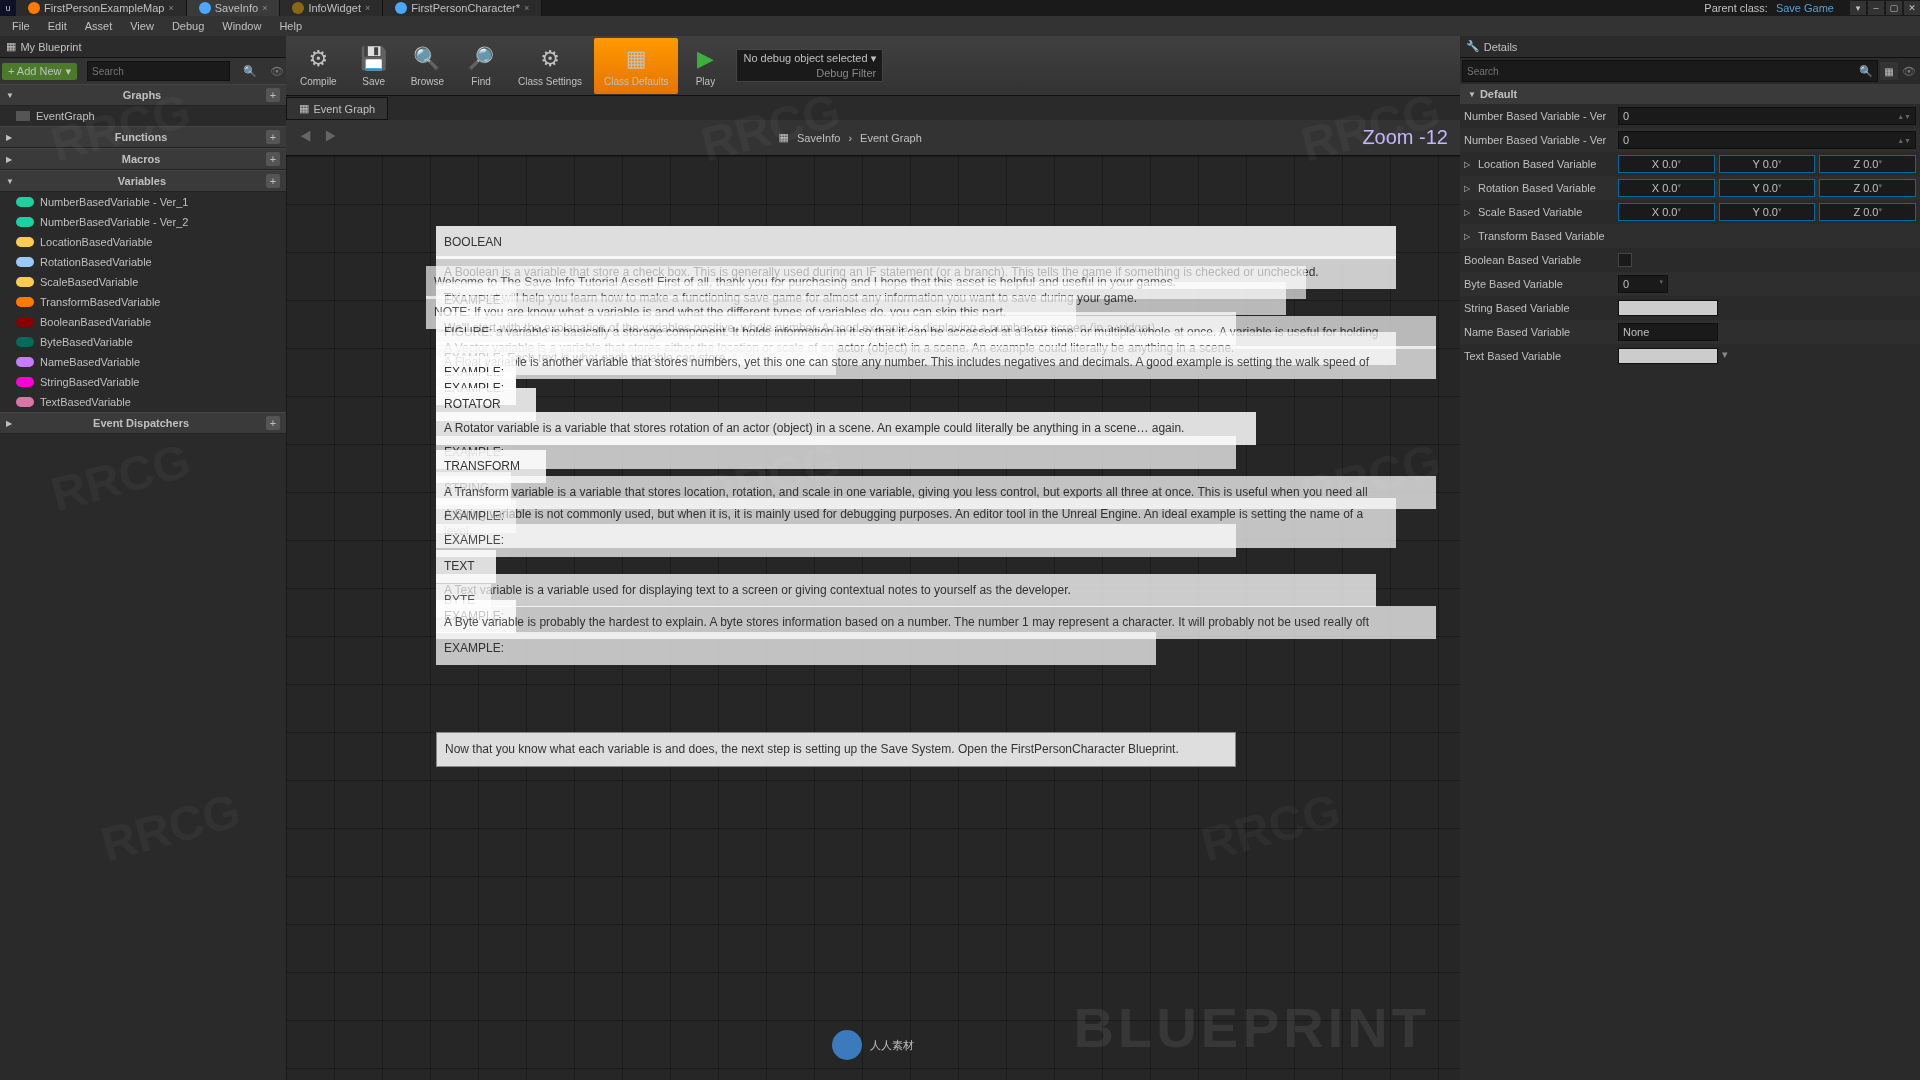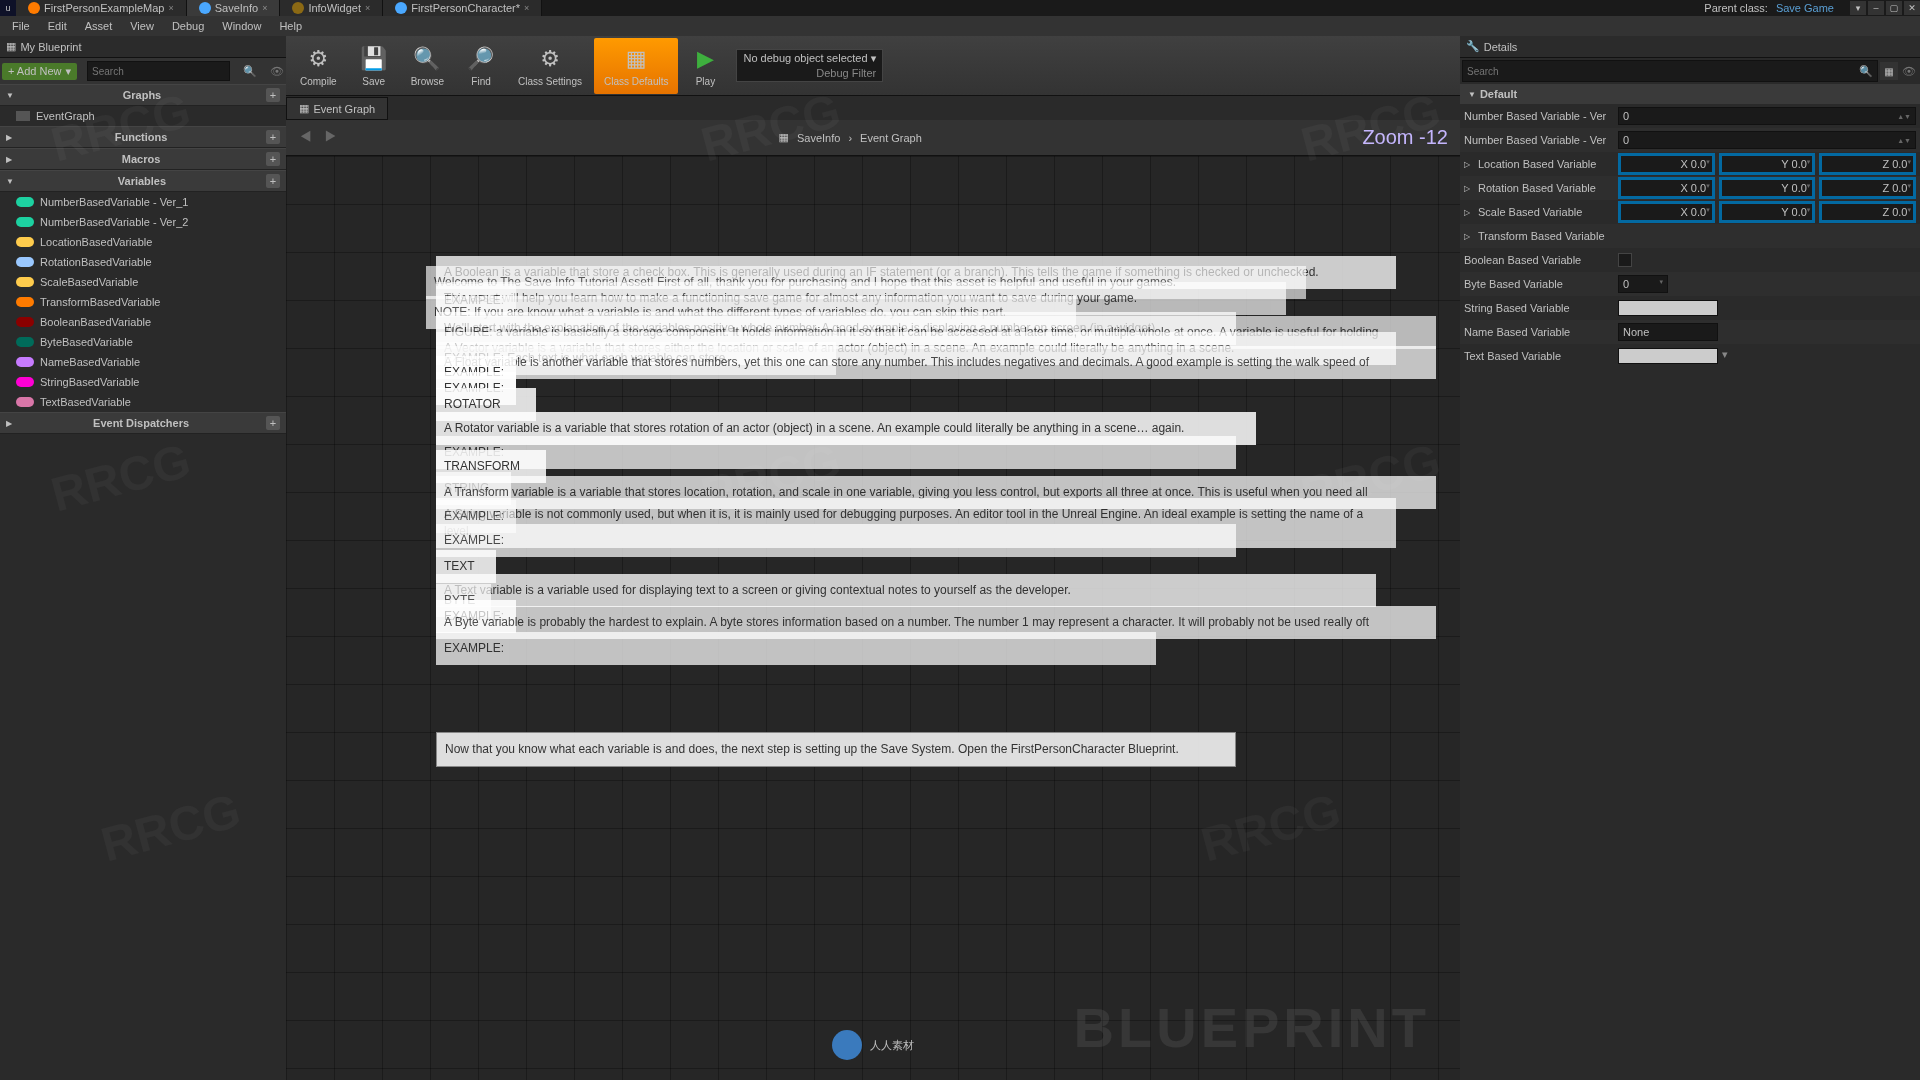--- a/index.html
+++ b/index.html
@@ -62,21 +62,21 @@
 .details-section{background:#3a3a3a;padding:4px 8px;font-weight:bold;display:flex;align-items:center;gap:4px;font-size:11px}
 .details-section::before{content:"▼";font-size:8px}
 .prop-row{display:flex;align-items:center;height:24px;padding:0 4px;gap:4px}
 .prop-row:nth-child(odd){background:#2e2e2e}
 .prop-label{width:150px;font-size:11px;color:#c0c0c0;overflow:hidden;white-space:nowrap;display:flex;align-items:center;gap:4px}
 .prop-expand{font-size:8px;cursor:pointer;width:10px}
 .prop-value{flex:1;display:flex;gap:4px}
 .num-input{background:#1a1a1a;border:1px solid #111;padding:2px 4px;color:#c0c0c0;width:100%;font-size:10px;display:flex;justify-content:space-between;align-items:center}
 .spinner{font-size:7px;color:#666}
 .vec-input{display:flex;gap:4px;flex:1}
-.vec-field{flex:1;background:#1a1a1a;border:3px solid #0369a1;padding:2px 2px;font-size:10px;display:flex;justify-content:flex-end}
+.vec-field{flex:1;background:#1a1a1a;border:1px solid #0369a1;padding:2px 16px;font-size:10px;display:flex;justify-content:center}
 .checkbox{width:14px;height:14px;background:#1a1a1a;border:1px solid #444}
 .combo{background:#1a1a1a;border:1px solid #111;padding:2px 4px;width:100px;font-size:10px;display:flex;justify-content:space-between}
 .text-field{background:#ccc;border:1px solid #111;width:100px;height:16px}
 .eye-icon{font-size:11px;color:#777}
 .circle-icon{width:12px;height:12px;border-radius:50%;display:inline-block}
 .ci-orange{background:#ff7b00}.ci-blue{background:#4aa8ff}.ci-brown{background:#8b6914}
 .logo-footer{position:absolute;bottom:20px;left:50%;transform:translateX(-50%);display:flex;align-items:center;gap:8px;font-size:24px;color:rgba(200,200,200,0.3)}
 </style>
 </head>
 <body>
@@ -283,20 +283,21 @@
       <div class="bc-center">
         <span>▦</span>
         <span class="bc-link">SaveInfo</span>
         <span>›</span>
         <span class="bc-link">Event Graph</span>
       </div>
       <div class="zoom-info">Zoom -12</div>
     </div>
 
     <div class="graph-canvas">
+      <div class="comment-box" style="top:70px;left:150px;width:960px">BOOLEAN</div>
       <div class="comment-box" style="top:100px;left:150px;width:960px;opacity:0.9">A Boolean is a variable that store a check box. This is generally used during an IF statement (or a branch). This tells the game if something is checked or unchecked.</div>
       <div class="comment-box" style="top:110px;left:140px;width:880px;opacity:0.75">Welcome to The Save Info Tutorial Asset! First of all, thank you for purchasing and I hope that this asset is helpful and useful in your games.</div>
       <div class="comment-box" style="top:126px;left:150px;width:850px;opacity:0.8">This asset will help you learn how to make a functioning save game for almost any information you want to save during your game.</div>
       <div class="comment-box" style="top:128px;left:150px;width:80px;opacity:0.7">EXAMPLE:</div>
       <div class="comment-box" style="top:140px;left:140px;width:650px;opacity:0.8">NOTE: If you are know what a variable is and what the different types of variables do, you can skip this part.</div>
       <div class="comment-box" style="top:156px;left:150px;width:800px;opacity:0.85">We'll start with the explanation of the variables positive, whole number. A good example is displaying a number on screen (in a widget).</div>
       <div class="comment-box" style="top:160px;left:150px;width:1000px;opacity:0.8">FIGURE: a variable is basically a storage component. It holds information in it so that it can be accessed at a later time, or multiple whole at once. A variable is useful for holding</div>
       <div class="comment-box" style="top:176px;left:150px;width:960px;opacity:0.85">A Vector variable is a variable that stores either the location or scale of an actor (object) in a scene. An example could literally be anything in a scene.</div>
       <div class="comment-box" style="top:186px;left:150px;width:400px;opacity:0.8">EXAMPLE: Each text is what each variable can store.</div>
       <div class="comment-box" style="top:190px;left:150px;width:1000px;opacity:0.85">A Float variable is another variable that stores numbers, yet this one can store any number. This includes negatives and decimals. A good example is setting the walk speed of</div>

